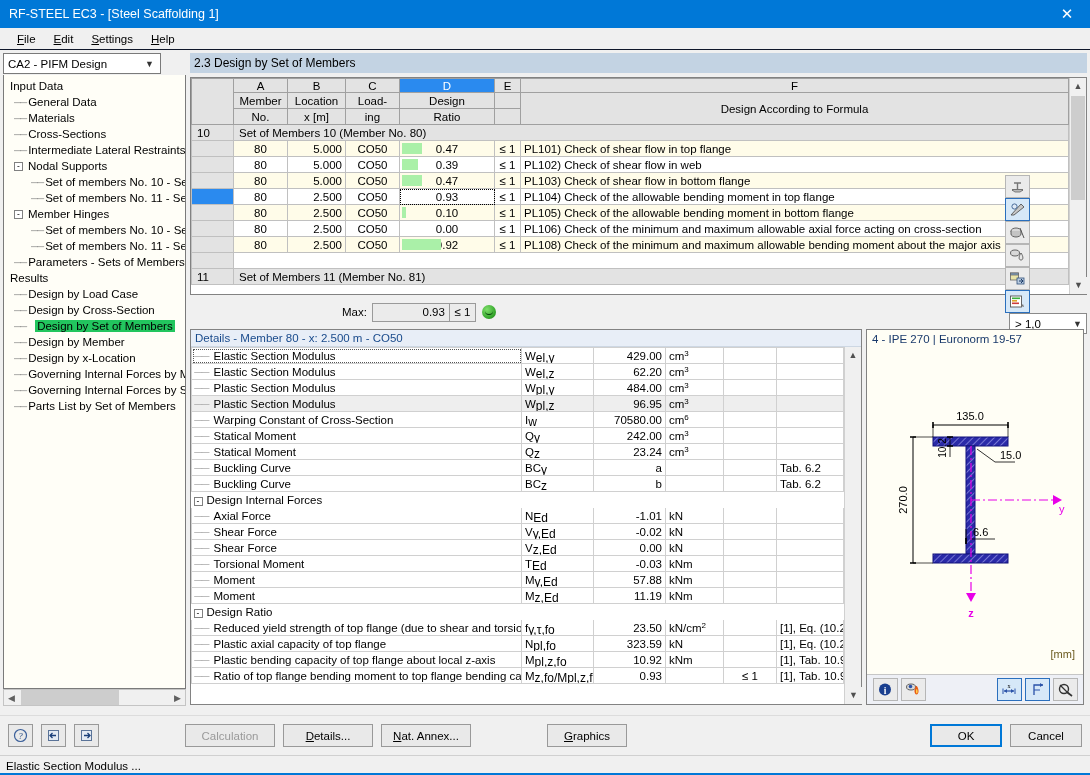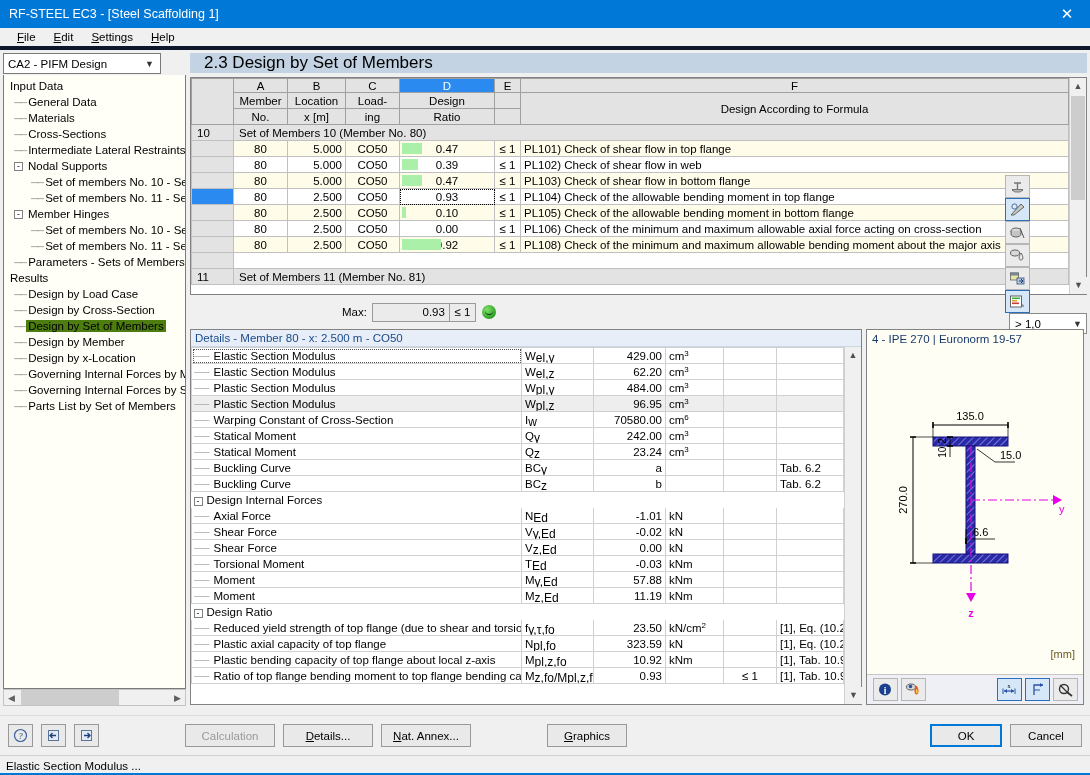--- a/index.html
+++ b/index.html
@@ -22,21 +22,21 @@
   }
   .titlebar .t-text{ flex:1; }
   .titlebar .close{
     width:46px; height:28px; display:flex; align-items:center; justify-content:center;
     font-size:15px; font-family:"DejaVu Sans", sans-serif; color:#fff;
   }
 
   
   .menubar{
     height:22px; background:#f0f0f0; display:flex; align-items:center;
-    padding-left:8px; border-bottom:4px solid #0f172a;
+    padding-left:8px; border-bottom:1px solid #0f172a;
   }
   .menubar .mi{ padding:2px 9px; font-size:11.5px; }
   .menubar .mi u{ text-decoration:underline; }
 
   
   .workspace{
     position:absolute; top:50px; left:0; width:1090px; height:665px;
     background:#f0f0f0;
   }
 
@@ -54,21 +54,21 @@
   .tree{
     position:absolute; top:22px; left:0; width:183px; height:614px;
     background:#fffef7; border:1px solid #7a7a7a; border-top:none;
     overflow:hidden; padding-top:3px;
   }
   .tnode{
     height:16px; display:flex; align-items:center;
     white-space:nowrap; font-size:11.5px; padding-left:3px;
   }
   .tnode .lbl{ padding:0 2px; }
-  .tnode.sel .lbl{ background:#4d7c0f; }
+  .tnode.sel .lbl{ background:#22c55e;margin-left:9px; }
   .tnode .dash{ color:#8a8a8a; font-size:10px; letter-spacing:-1px; }
   .tbox{
     display:inline-block; width:9px; height:9px;
     border:1px solid #808080; background:#fff;
     font-size:8px; line-height:7px; text-align:center;
     margin-right:3px; color:#000; font-family:"DejaVu Sans Mono", monospace;
   }
   .ind0{ padding-left:4px; }
   .ind1{ padding-left:10px; }
   .ind2{ padding-left:27px; }
@@ -80,22 +80,22 @@
   .hscroll .hs-btn{ width:15px; text-align:center; font-size:9px; color:#606060; }
   .hscroll .hs-track{ flex:1; height:15px; position:relative; }
   .hscroll .hs-thumb{ position:absolute; left:2px; top:0; width:98px; height:15px; background:#cdcdcd; }
 
   
   .rightarea{
     position:absolute; left:190px; top:3px; width:897px; height:655px;
   }
   .sectionhdr{
     height:20px; background:#c3d3e3;
-    display:flex; align-items:center; padding-left:14px;
-    font-size:17px; color:#000;
+    display:flex; align-items:center; padding-left:4px;
+    font-size:12px; color:#000;
   }
 
   
   .tablewrap{
     position:absolute; top:24px; left:0; width:897px; height:218px;
     background:#fff; border:1px solid #828282;
     display:flex;
   }
   .tablewrap .tcore{ flex:1; overflow:hidden; }
   table.rt{ border-collapse:collapse; table-layout:fixed; width:100%; font-size:11.5px; }

